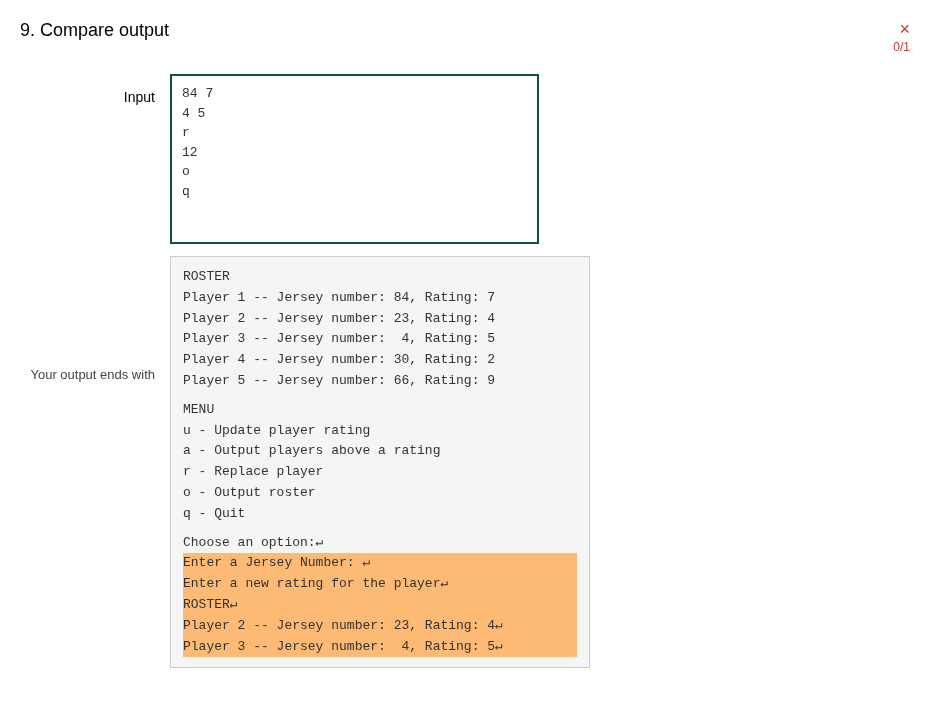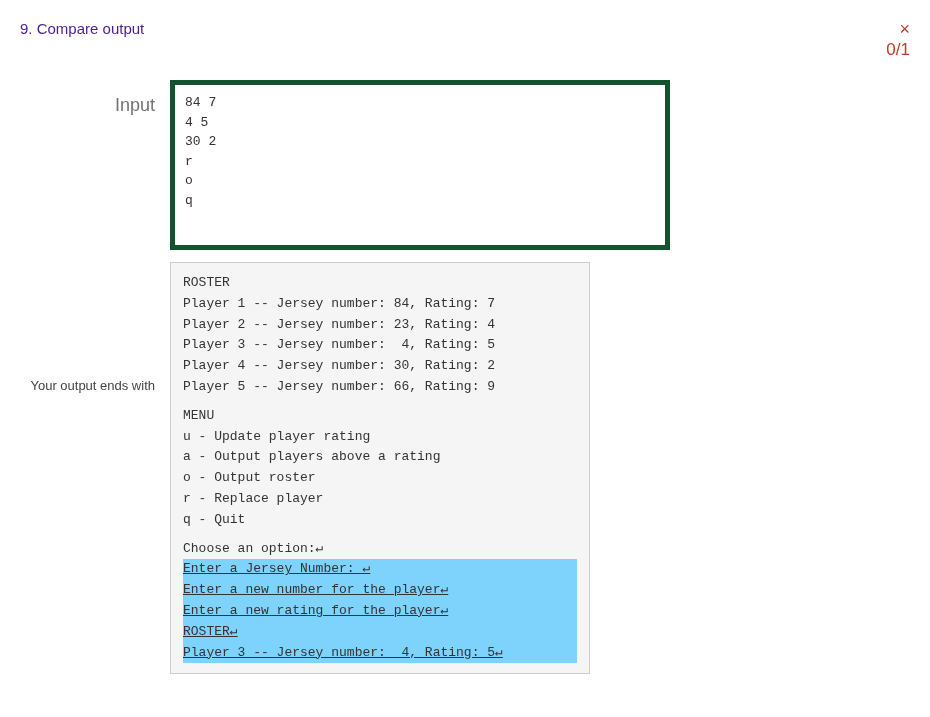--- a/index.html
+++ b/index.html
@@ -23,77 +23,76 @@
     }
 
     .header-row {
       display: flex;
       justify-content: space-between;
       align-items: flex-start;
       margin-bottom: 20px;
     }
 
     .section-title {
-      font-size: 15px;
+      font-size: 18px;
       font-weight: normal;
-      color: #4c1d95;
+      color: #000000;
     }
 
     .score-area {
       display: flex;
       flex-direction: column;
       align-items: flex-end;
     }
 
     .close-icon {
       color: #c0392b;
       font-size: 18px;
       cursor: pointer;
       line-height: 1;
     }
 
     .score-badge {
       color: #c0392b;
-      font-size: 17px;
+      font-size: 12px;
       margin-top: 2px;
     }
 
     .input-box {
-      border: 5px solid #14532d;
+      border: 2px solid #14532d;
       background: #fff;
       padding: 8px 10px;
       font-family: 'Courier New', Courier, monospace;
       font-size: 13px;
       color: #333;
       line-height: 1.5;
-      width: 500px;
+      width: 369px;
       min-height: 170px;
     }
 
     .output-box {
       border: 1px solid #ccc;
       background: #f5f5f5;
       padding: 10px 12px;
       font-family: 'Courier New', Courier, monospace;
       font-size: 13px;
       color: #333;
       line-height: 1.6;
       width: 420px;
     }
 
     .output-line {
       display: block;
       white-space: pre;
     }
 
     .highlight-yellow {
-      background-color: #7dd3fc;
+      background-color: #fdba74;
       display: block;
       white-space: pre;
-      text-decoration: underline;
     }
 
     .spacer {
       display: block;
       height: 8px;
     }
 
     .main-layout {
       display: flex;
       flex-direction: row;
@@ -102,22 +101,22 @@
 
     .labels-wrapper {
       display: flex;
       flex-direction: column;
       width: 140px;
       align-items: flex-end;
       padding-right: 15px;
     }
 
     .label-input {
-      color: #737373;
-      font-size: 18px;
+      color: #000000;
+      font-size: 14px;
       margin-top: 15px;
     }
 
     .label-output {
       color: #444;
       font-size: 13px;
       margin-top: 262px;
     }
 
     .panels-wrapper {
@@ -144,45 +143,45 @@
     <div class="labels-wrapper">
       <span class="label-input">Input</span>
       <span class="label-output">Your output ends with</span>
     </div>
 
     <div class="panels-wrapper">
 
       <div class="input-box">
         <span class="output-line">84 7</span>
         <span class="output-line">4 5</span>
-        <span class="output-line">30 2</span>
         <span class="output-line">r</span>
+        <span class="output-line">12</span>
         <span class="output-line">o</span>
         <span class="output-line">q</span>
       </div>
 
       <div class="output-box">
         <span class="output-line">ROSTER</span>
         <span class="output-line">Player 1 -- Jersey number: 84, Rating: 7</span>
         <span class="output-line">Player 2 -- Jersey number: 23, Rating: 4</span>
         <span class="output-line">Player 3 -- Jersey number:  4, Rating: 5</span>
         <span class="output-line">Player 4 -- Jersey number: 30, Rating: 2</span>
         <span class="output-line">Player 5 -- Jersey number: 66, Rating: 9</span>
         <span class="spacer"></span>
         <span class="output-line">MENU</span>
         <span class="output-line">u - Update player rating</span>
         <span class="output-line">a - Output players above a rating</span>
+        <span class="output-line">r - Replace player</span>
         <span class="output-line">o - Output roster</span>
-        <span class="output-line">r - Replace player</span>
         <span class="output-line">q - Quit</span>
         <span class="spacer"></span>
         <span class="output-line">Choose an option:↵</span>
         <span class="highlight-yellow">Enter a Jersey Number: ↵</span>
-        <span class="highlight-yellow">Enter a new number for the player↵</span>
         <span class="highlight-yellow">Enter a new rating for the player↵</span>
         <span class="highlight-yellow">ROSTER↵</span>
+        <span class="highlight-yellow">Player 2 -- Jersey number: 23, Rating: 4↵</span>
         <span class="highlight-yellow">Player 3 -- Jersey number:  4, Rating: 5↵</span>
       </div>
 
     </div>
   </div>
 
 </div>
 
 </body></html>

